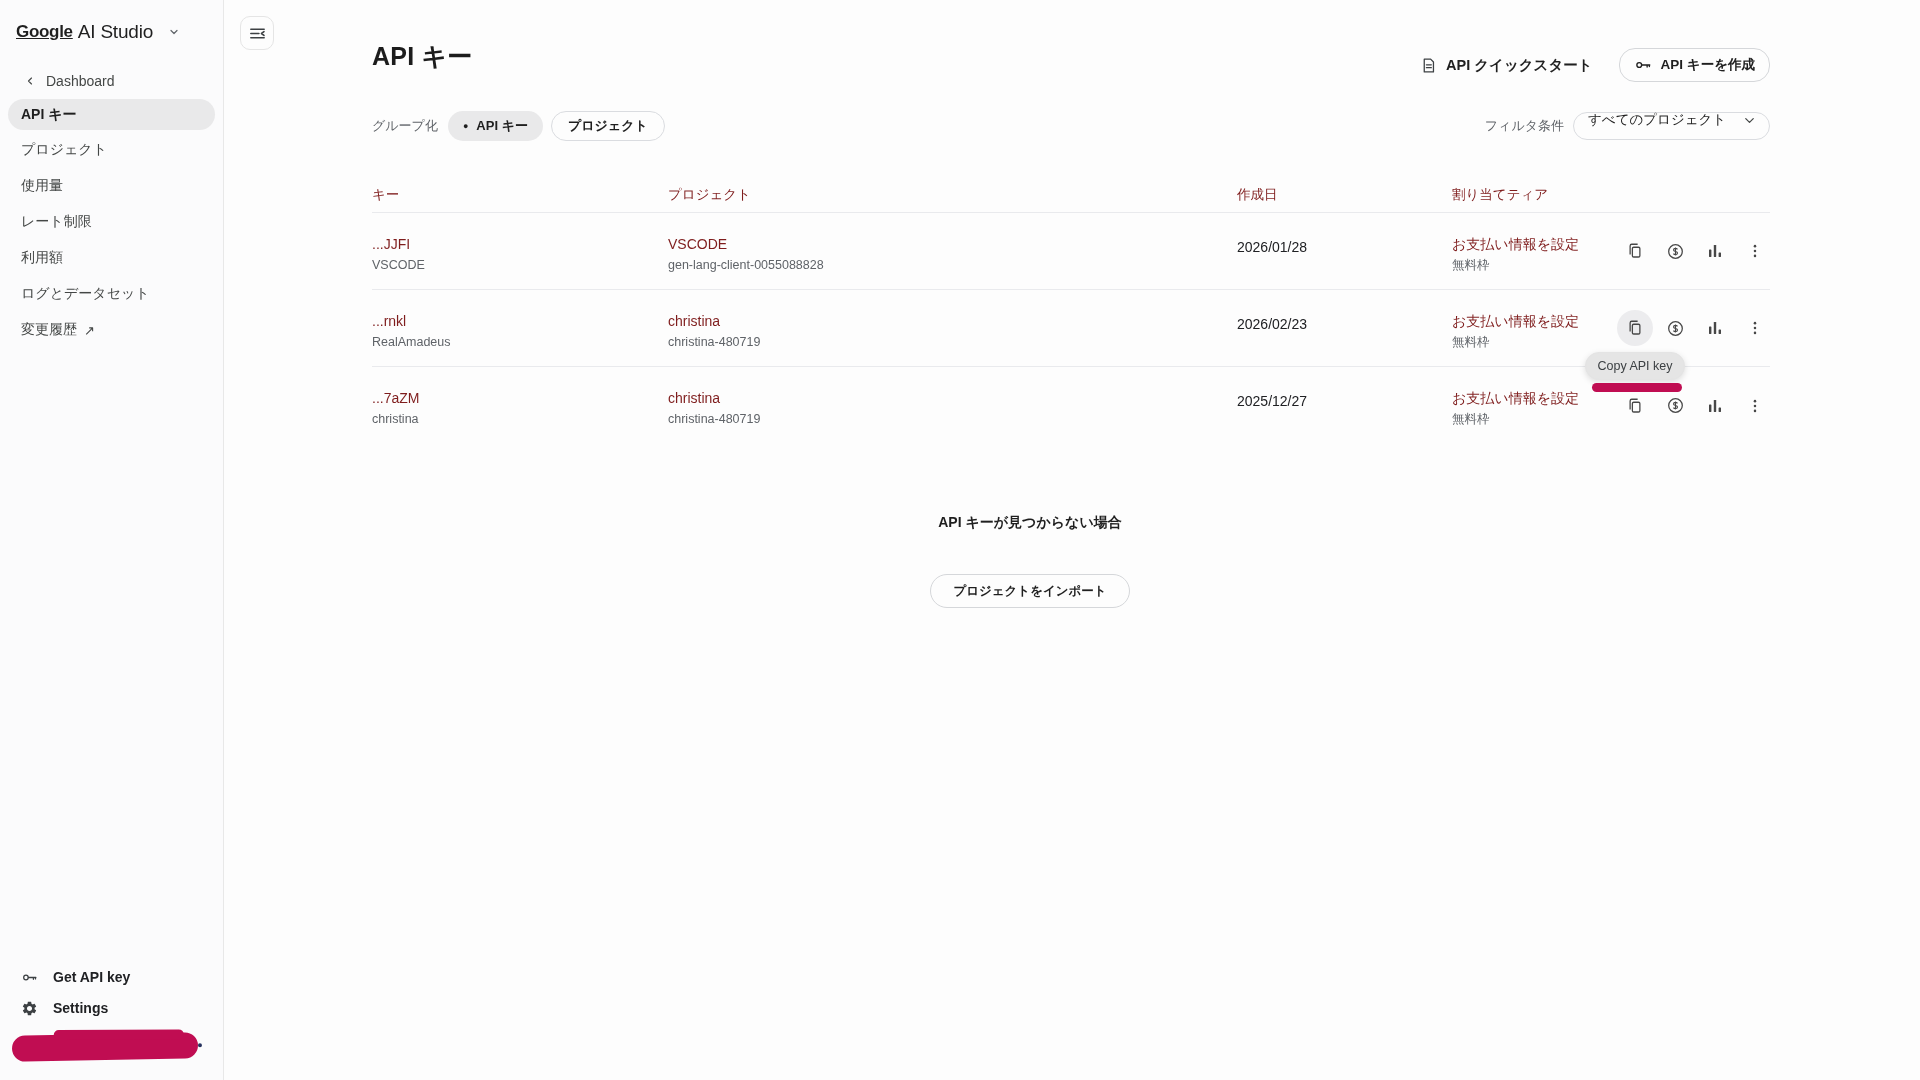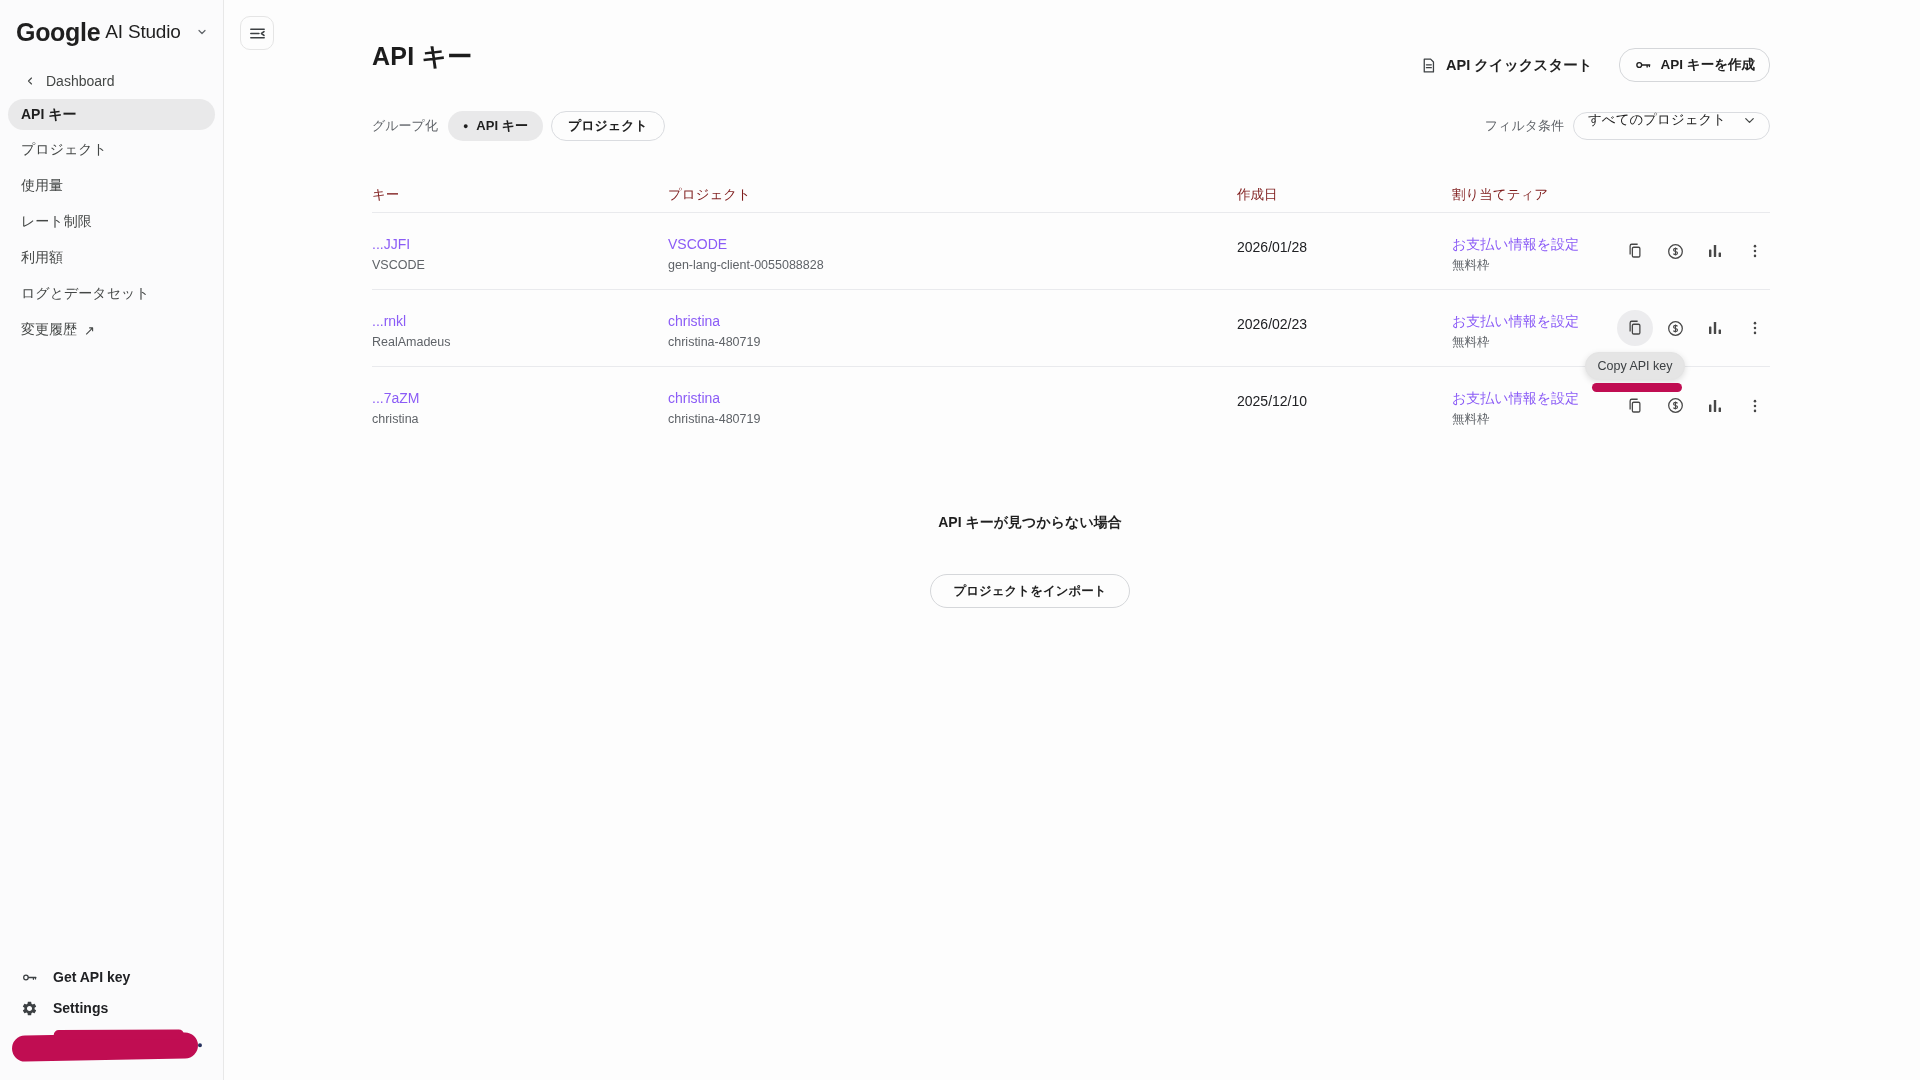--- a/index.html
+++ b/index.html
@@ -2,21 +2,21 @@
 <html><head>
 <meta charset="utf-8">
 <style>
   * { margin:0; padding:0; box-sizing:border-box; }
   html,body { width:1920px; height:1080px; font-family:"Liberation Sans", sans-serif; background:#fff; overflow:hidden; }
   .app { position:relative; width:1920px; height:1080px; background:#FDFDFD; }
 
   
   .sidebar { position:absolute; left:0; top:0; width:224px; height:1080px; background:#FBFBFC; border-right:1px solid #E8E8E8; }
   .logo-row { position:absolute; left:16px; top:18px; height:28px; display:flex; align-items:center; cursor:pointer; }
-  .logo-google { font-size:25px; font-weight:700; color:#1F1F1F; letter-spacing:-0.3px; }
+  .logo-google { font-size:17px; font-weight:700; color:#1F1F1F; letter-spacing:-0.3px;text-decoration:underline; }
   .logo-suffix { font-size:19px; font-weight:400; color:#1F1F1F; margin-left:5px; letter-spacing:-0.2px; }
   .logo-chevron { margin-left:15px; color:#5F6368; display:flex; }
   .nav { position:absolute; top:66px; left:0; right:0; }
   .back-item { height:30px; display:flex; align-items:center; padding-left:24px; gap:10px; font-size:14px; color:#444746; cursor:pointer; }
   .back-item .chev { color:#444746; display:flex; }
   .nav-pill-active { margin:3px 8px 2px 8px; height:31px; border-radius:16px; background:#E9E9EA; display:flex; align-items:center; padding-left:13px; font-size:14px; font-weight:700; color:#1F1F1F; cursor:pointer; }
   .nav-item { height:36px; display:flex; align-items:center; padding-left:21px; font-size:14px; color:#444746; gap:7px; cursor:pointer; }
   .ext-arrow { font-size:13px; color:#444746; }
   .side-foot-item { position:absolute; left:0; right:0; height:30px; display:flex; padding-left:21px; gap:15px; font-size:14px; font-weight:700; color:#202124; cursor:pointer; }
   .foot-1 { top:969px; } .foot-2 { top:1000px; }
@@ -48,21 +48,21 @@
   
   .table { position:absolute; left:148px; top:178px; width:1398px; }
   .thead { position:relative; height:35px; border-bottom:1px solid #E9EAED; }
   .thead span { position:absolute; top:8px; font-size:13.5px; color:#7f1d1d; }
   .th-key { left:0; } .th-proj { left:296px; } .th-date { left:865px;font-family:Liberation Mono, monospace; } .th-tier { left:1080px; }
   .trow { position:relative; height:77px; }
   .trow.bordered { border-bottom:1px solid #E9EAED; }
   .cell { position:absolute; top:23px; display:flex; flex-direction:column; }
   .c-key { left:0; } .c-proj { left:296px; } .c-tier { left:1080px; }
   .c-date { left:865px; top:26px; font-size:14px; color:#202124; }
-  .cell-link { font-size:14px; color:#8b5cf6; text-decoration:none; line-height:16px; cursor:pointer; }
+  .cell-link { font-size:14px; color:#7f1d1d; text-decoration:none; line-height:16px; cursor:pointer; }
   .cell-sub { font-size:12.5px; color:#5F6368; margin-top:6px; line-height:14px; }
   .row-icons { position:absolute; right:2px; top:0; height:100%; display:flex; align-items:center; gap:14px; }
   .icon-btn { width:26px; height:26px; border:none; background:transparent; display:grid; place-items:center; color:#474747; cursor:pointer; border-radius:50%; }
   .icon-btn.hovered { width:36px; height:36px; background:#ECECEE; margin:0 -5px; }
 
   
   .tooltip { position:absolute; left:1361px; top:352px; width:100px; height:28px; background:#e5e5e5; border:1px solid #E4E4E4; border-radius:14px; box-shadow:0 2px 6px rgba(0,0,0,.13); display:grid; place-items:center; font-size:12.5px; color:#3C4043; z-index:6; }
   .anno-underline { position:absolute; left:1368px; top:383px; width:90px; height:9px; border-radius:5px; background:#C00D52; z-index:6; }
 
   
@@ -283,21 +283,21 @@
 
       <div class="trow">
         <div class="cell c-key">
           <a class="cell-link">...7aZM</a>
           <span class="cell-sub">christina</span>
         </div>
         <div class="cell c-proj">
           <a class="cell-link">christina</a>
           <span class="cell-sub">christina-480719</span>
         </div>
-        <div class="cell c-date">2025/12/10</div>
+        <div class="cell c-date">2025/12/27</div>
         <div class="cell c-tier">
           <a class="cell-link">お支払い情報を設定</a>
           <span class="cell-sub">無料枠</span>
         </div>
         <div class="row-icons">
           <button class="icon-btn">
             <svg width="18" height="18" viewBox="0 0 24 24" fill="none" stroke="currentColor" stroke-width="1.7" stroke-linejoin="round">
                 <rect x="8.5" y="7" width="10" height="13" rx="1.8"></rect>
                 <path d="M5.5 16.5V5.2C5.5 4 6.4 3 7.6 3h7.9"></path>
               </svg>

